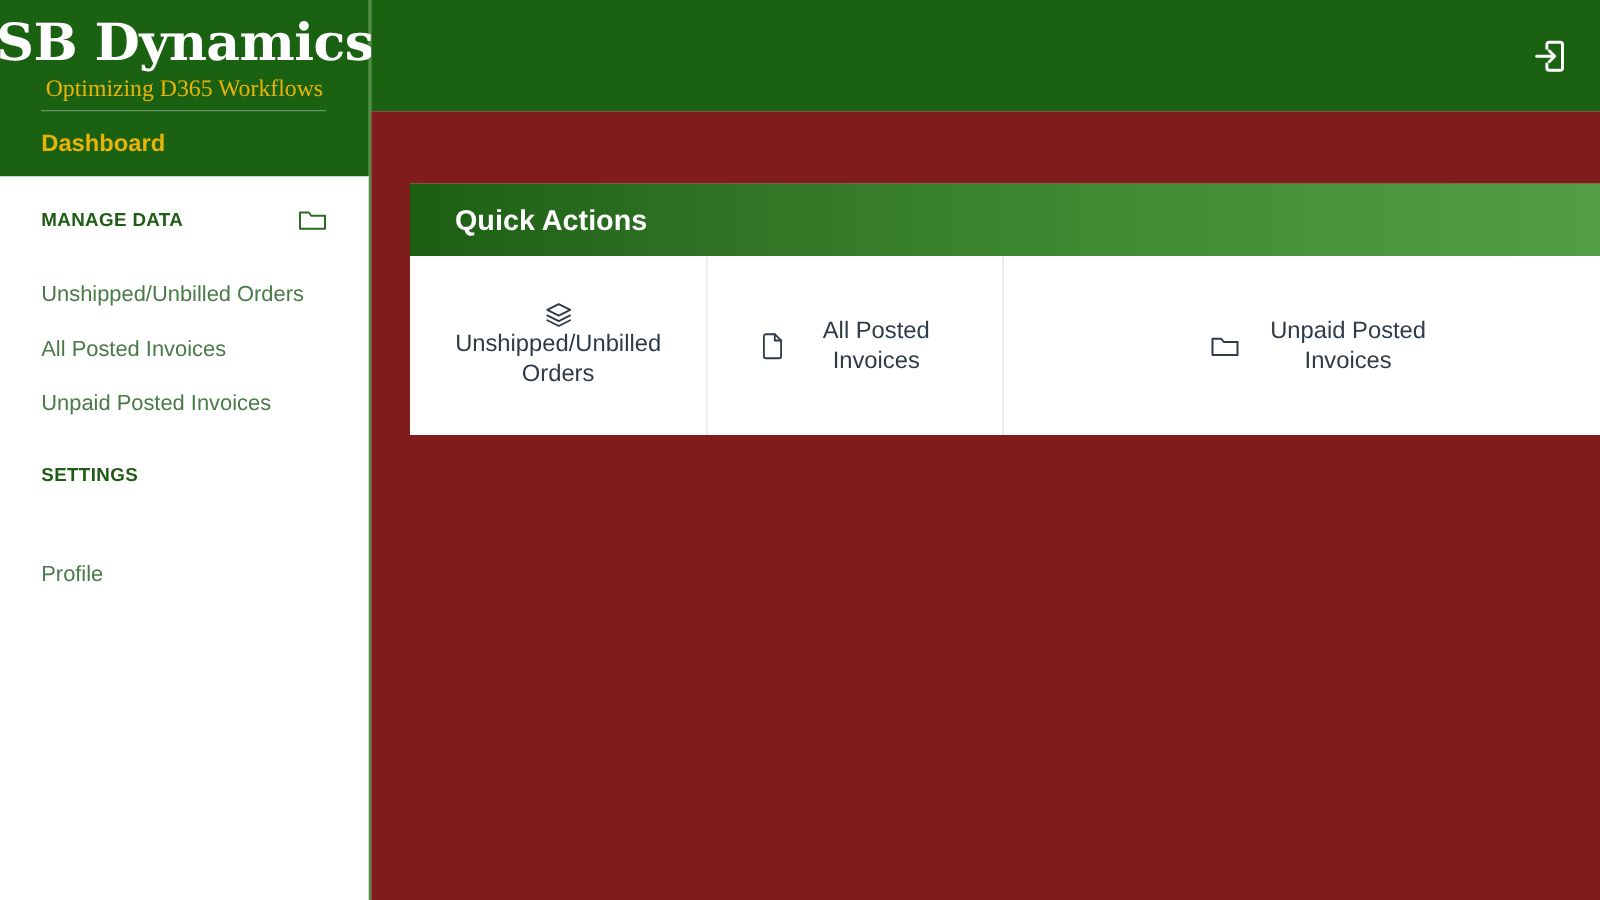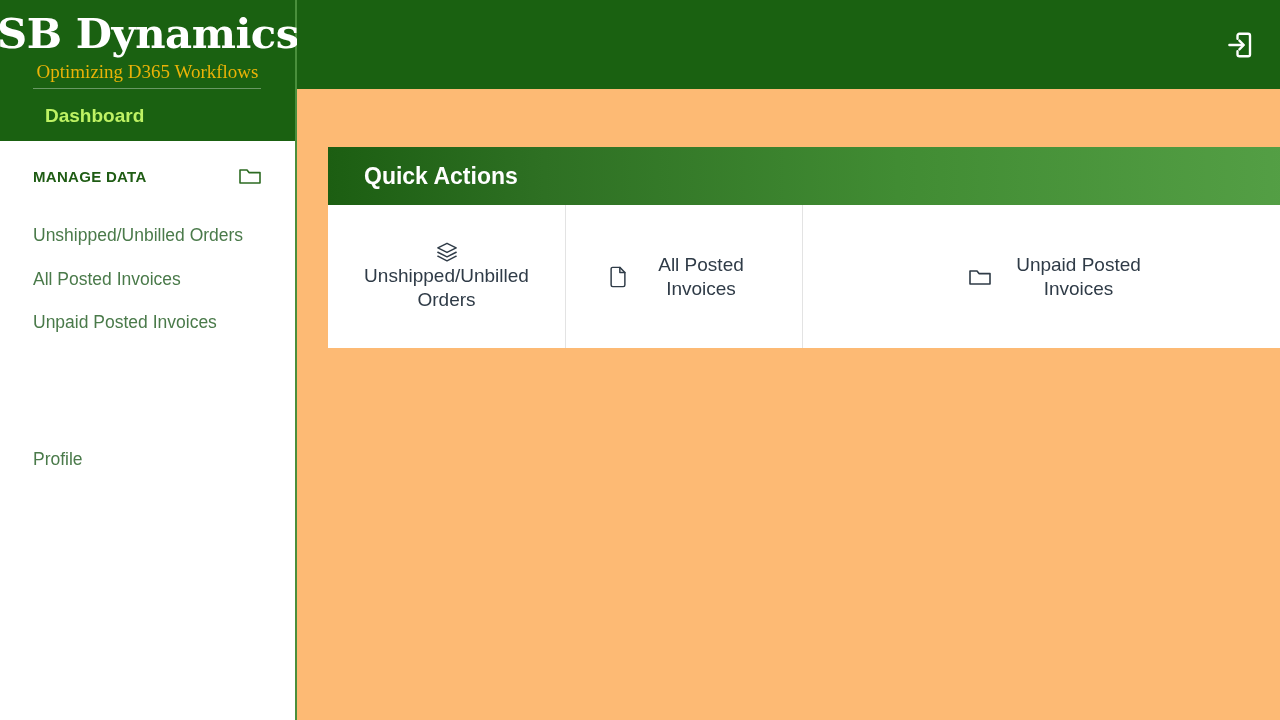--- a/index.html
+++ b/index.html
@@ -92,23 +92,23 @@
   .brand-divider {
     position: absolute;
     left: 33px;
     top: 88px;
     width: 228px;
     height: 1px;
     background: rgba(255,255,255,0.35);
   }
   .nav-dashboard {
     position: absolute;
-    left: 45px;
+    left: 33px;
     top: 103px;
-    color: #bef264;
+    color: #eab308;
     font-size: 19px;
     font-weight: bold;
     line-height: 26px;
     cursor: pointer;
   }
 
   .nav-section {
     position: absolute;
     left: 0;
     width: 295px;
@@ -143,21 +143,21 @@
     white-space: nowrap;
   }
 
   
   .main {
     position: absolute;
     left: 297px;
     top: 89px;
     width: 983px;
     height: 631px;
-    background: #fdba74;
+    background: #7f1d1d;
   }
 
   .panel {
     position: absolute;
     left: 31px;
     top: 58px;
     width: 983px;
     background: #ffffff;
   }
   .panel-header {
@@ -245,20 +245,25 @@
             <path d="M2 17V4h7l2 2.6h11V17z"></path>
           </svg>
         </span>
       </div>
     </div>
 
     <a class="nav-link" style="position:absolute; top:224px;">Unshipped/Unbilled Orders</a>
     <a class="nav-link" style="position:absolute; top:268px;">All Posted Invoices</a>
     <a class="nav-link" style="position:absolute; top:311px;">Unpaid Posted Invoices</a>
 
+    <div class="nav-section" style="top:368px;">
+      <div class="nav-section-header">
+        <span class="nav-section-title">SETTINGS</span>
+      </div>
+    </div>
 
     <a class="nav-link" style="position:absolute; top:448px;">Profile</a>
 
   </aside>
 
   <header class="topbar">
     <button class="logout-btn" title="Log out">
       <span>
         <svg width="30" height="30" viewBox="0 0 24 24" fill="none" stroke="#ffffff" stroke-width="1.9" stroke-linecap="round" stroke-linejoin="round">
           <path d="M10 17v2.5a1.5 1.5 0 0 0 1.5 1.5h7A1.5 1.5 0 0 0 20 19.5v-15A1.5 1.5 0 0 0 18.5 3h-7A1.5 1.5 0 0 0 10 4.5V7"></path>

